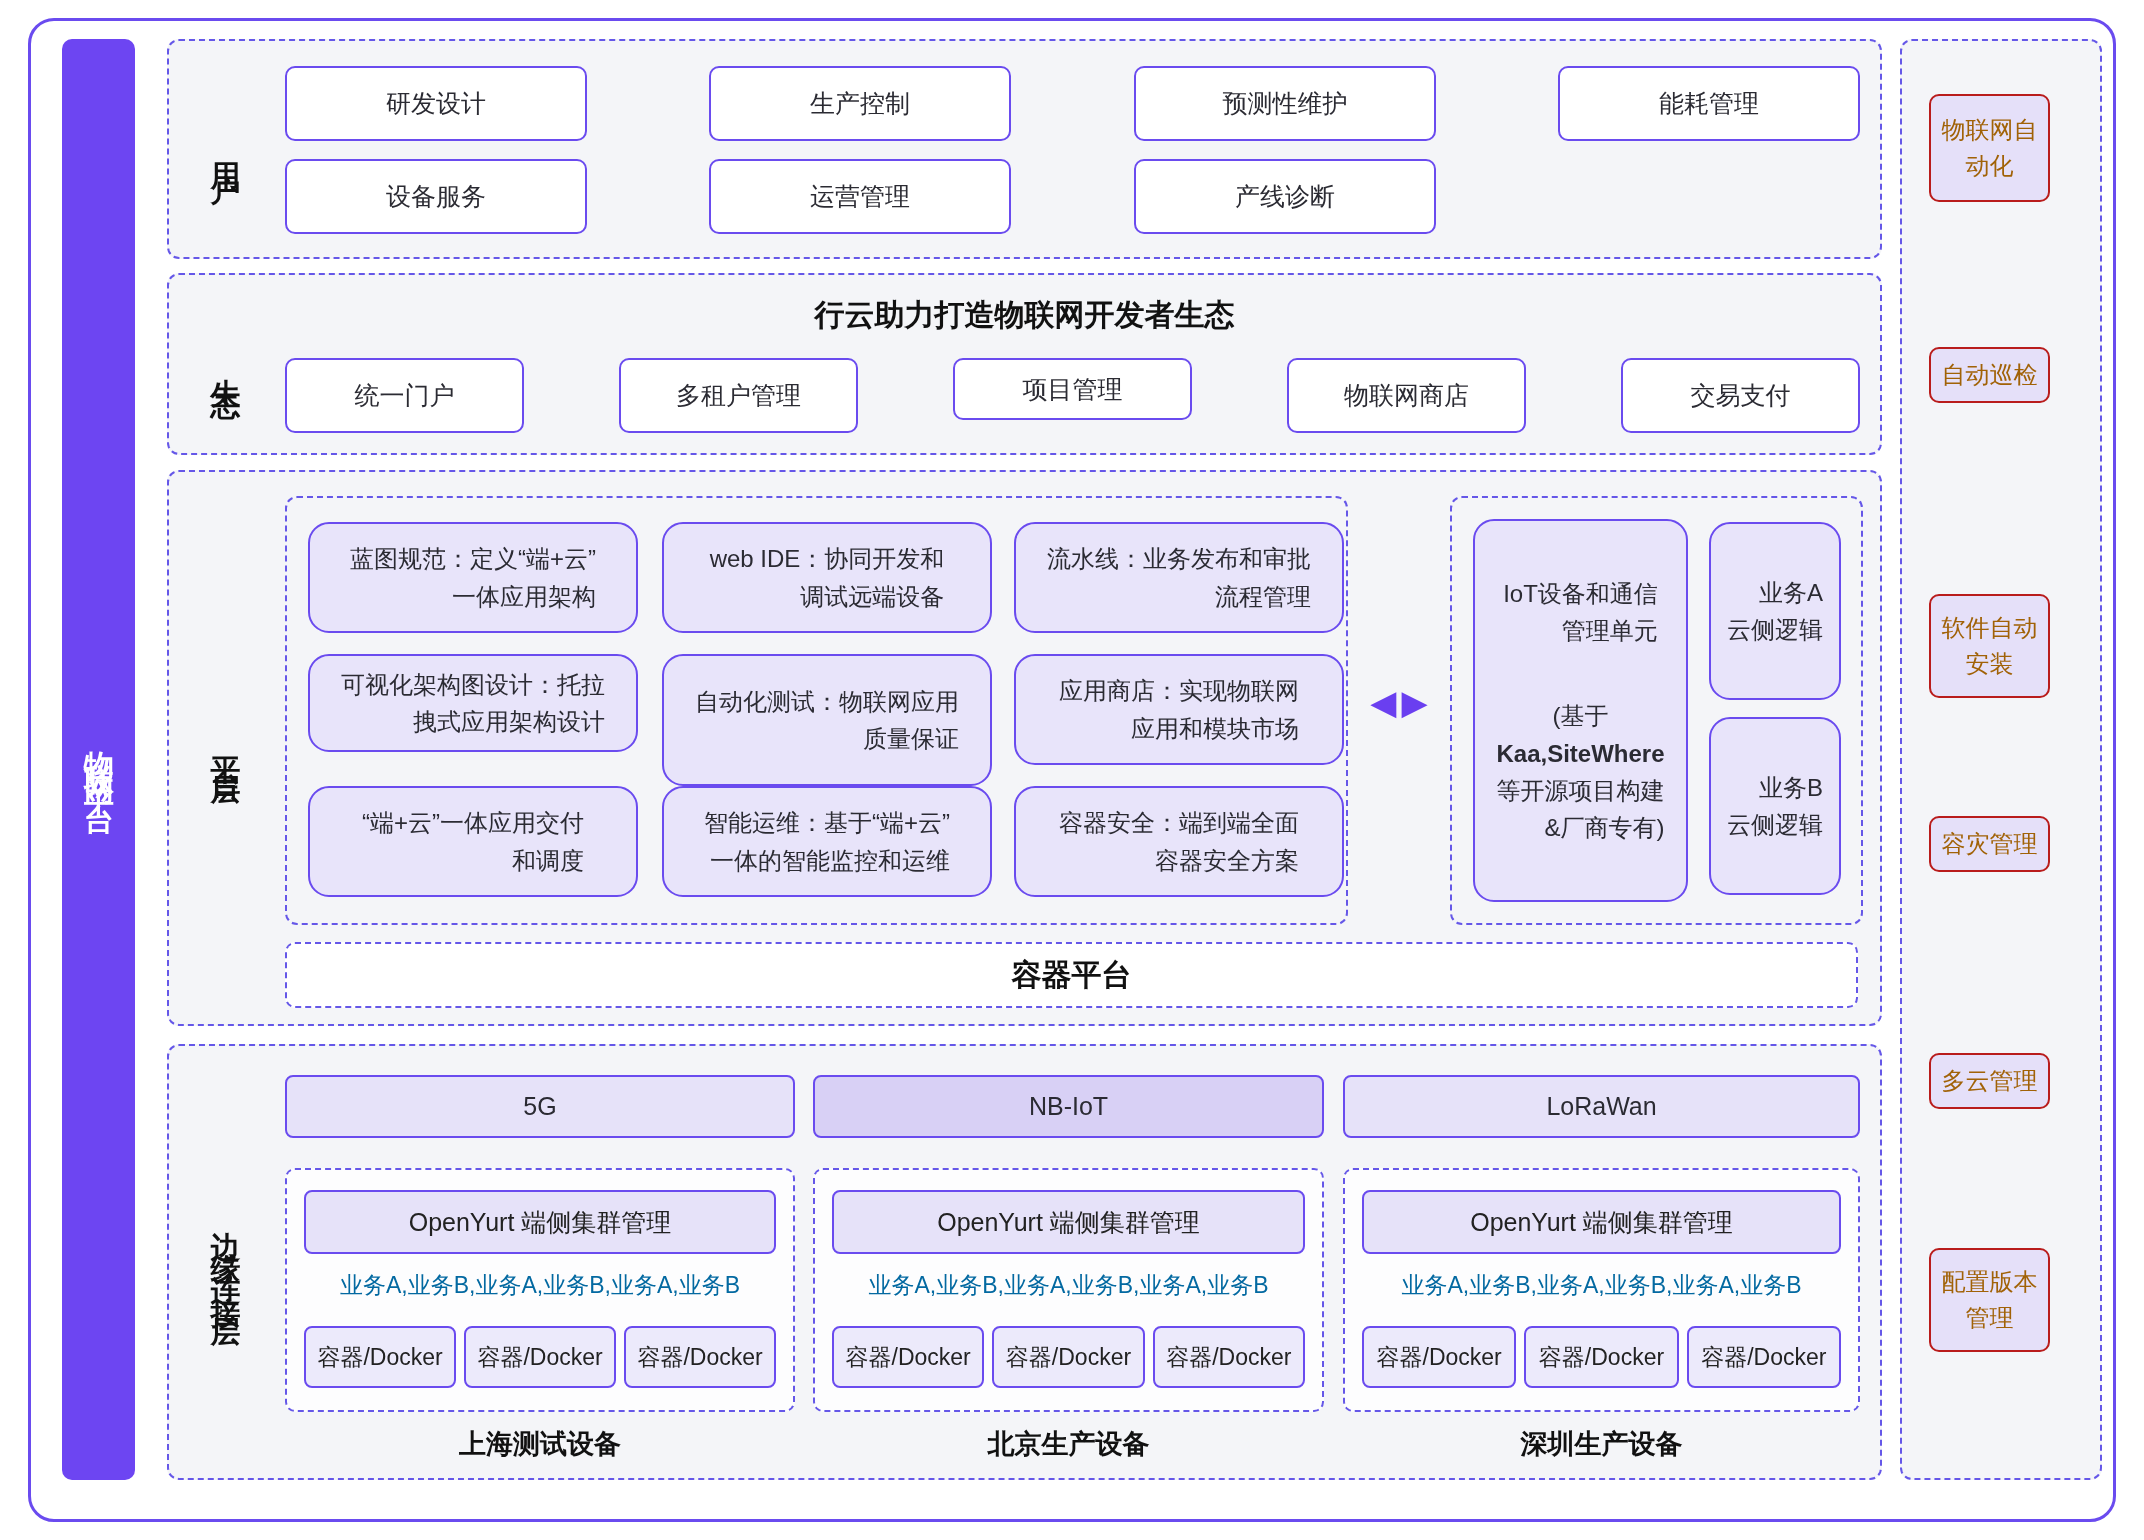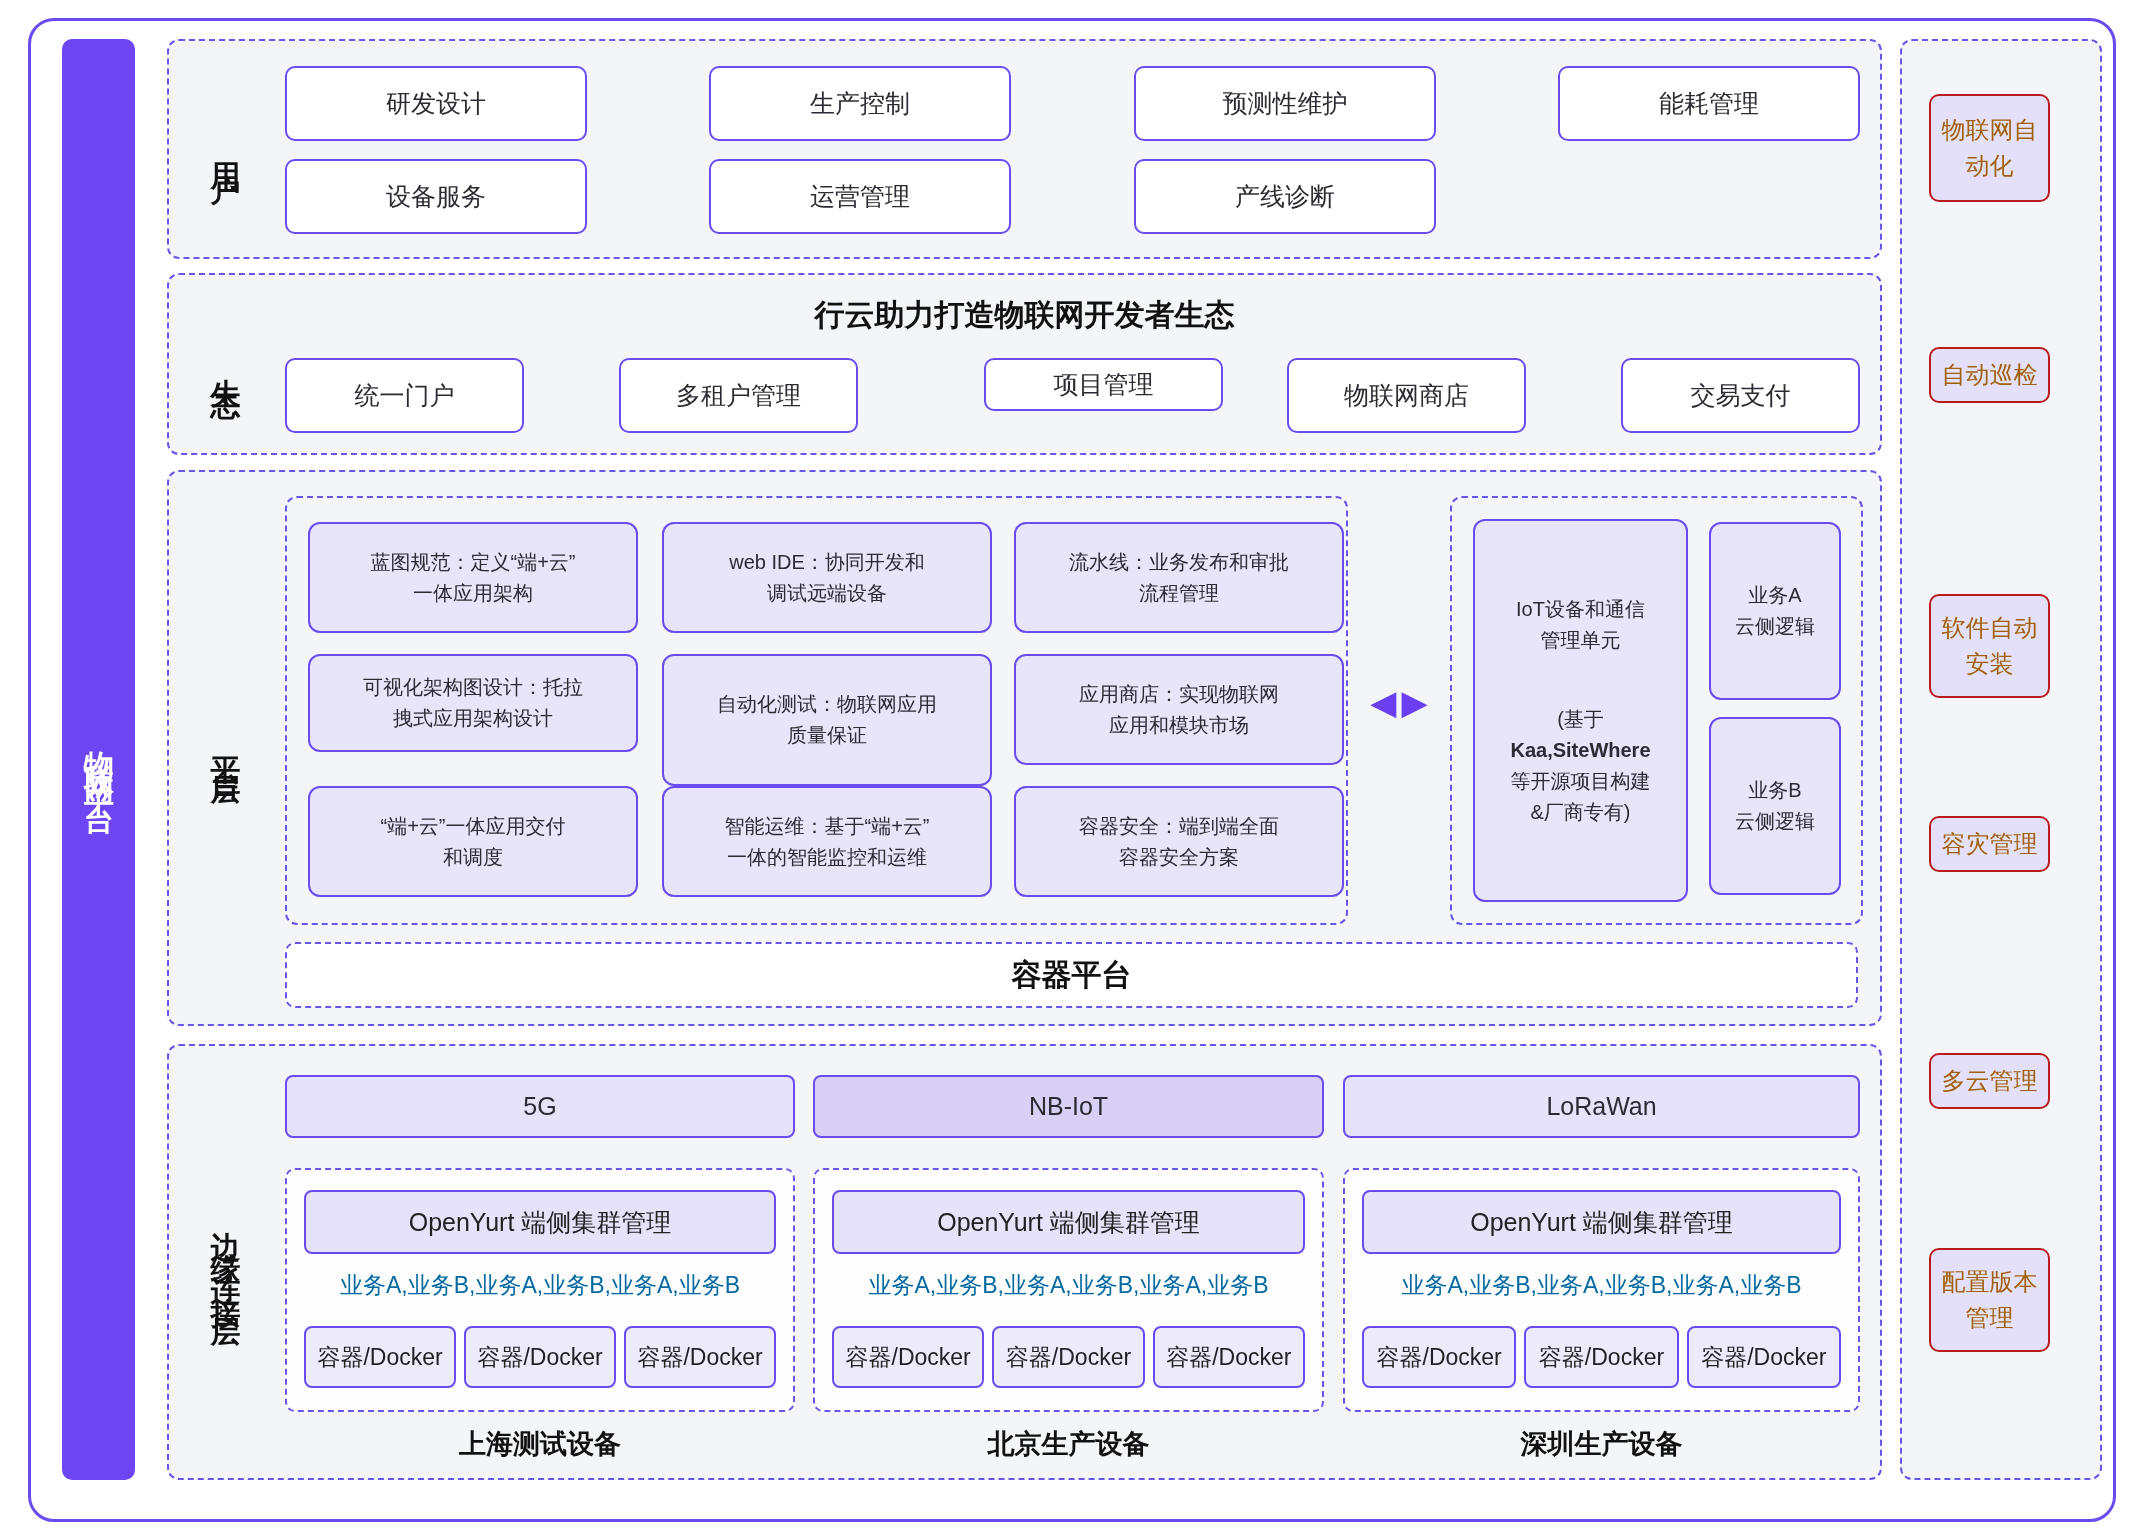--- a/index.html
+++ b/index.html
@@ -23,22 +23,22 @@
 
   .sec-label { position: absolute; left: 0; top: 0; bottom: 0; width: 112px;
     display: flex; align-items: center; justify-content: center; }
   .sec-label .v-text { font-size: 30px; font-weight: bold; color: #111; letter-spacing: 10px; }
 
   .btn-white { position: absolute; background: #ffffff; border: 2px solid #6A4BEF;
     border-radius: 10px; display: flex; align-items: center; justify-content: center;
     font-size: 25px; color: #2b2b33; }
 
   .box-lav { position: absolute; background: #E8E4FA; border: 2px solid #6A4BEF;
-    border-radius: 12px; display: flex; align-items: center; justify-content: center;
-    text-align: center; font-size: 20px; color: #2b2b33; line-height: 1.55;
+    border-radius: 21px; display: flex; align-items: center; justify-content: center;
+    text-align: right; font-size: 24px; color: #2b2b33; line-height: 1.55;
     white-space: pre-line; }
 
   .dashed-box { position: absolute; border: 2px dashed #6557E8; border-radius: 12px; }
 
   .eco-title { position: absolute; left: 0; right: 0; top: 20px; text-align: center;
     font-size: 30px; font-weight: bold; color: #111; }
 
   .arrows { position: absolute; display: flex; align-items: center; justify-content: center;
     gap: 5px; color: #6A3FF0; font-size: 34px; }
 
@@ -98,21 +98,21 @@
   <div class="btn-white" style="left:965px;top:118px;width:302px;height:75px;">产线诊断</div>
 </div>
 
 <div class="abs section" style="top:273px;height:182px;">
   <div class="sec-label">
     <span class="v-text">生态</span>
   </div>
   <div class="eco-title">行云助力打造物联网开发者生态</div>
   <div class="btn-white" style="left:116px;top:83px;width:239px;height:75px;">统一门户</div>
   <div class="btn-white" style="left:450px;top:83px;width:239px;height:75px;">多租户管理</div>
-  <div class="btn-white" style="left:784px;top:83px;width:239px;height:53px;margin-left:31px;">项目管理</div>
+  <div class="btn-white" style="left:784px;top:83px;width:239px;height:62px;">项目管理</div>
   <div class="btn-white" style="left:1118px;top:83px;width:239px;height:75px;">物联网商店</div>
   <div class="btn-white" style="left:1452px;top:83px;width:239px;height:75px;">交易支付</div>
 </div>
 
 <div class="abs section" style="top:470px;height:556px;">
   <div class="sec-label">
     <span class="v-text">平台层</span>
   </div>
 
   <div class="dashed-box" style="left:116px;top:24px;width:1063px;height:429px;">

